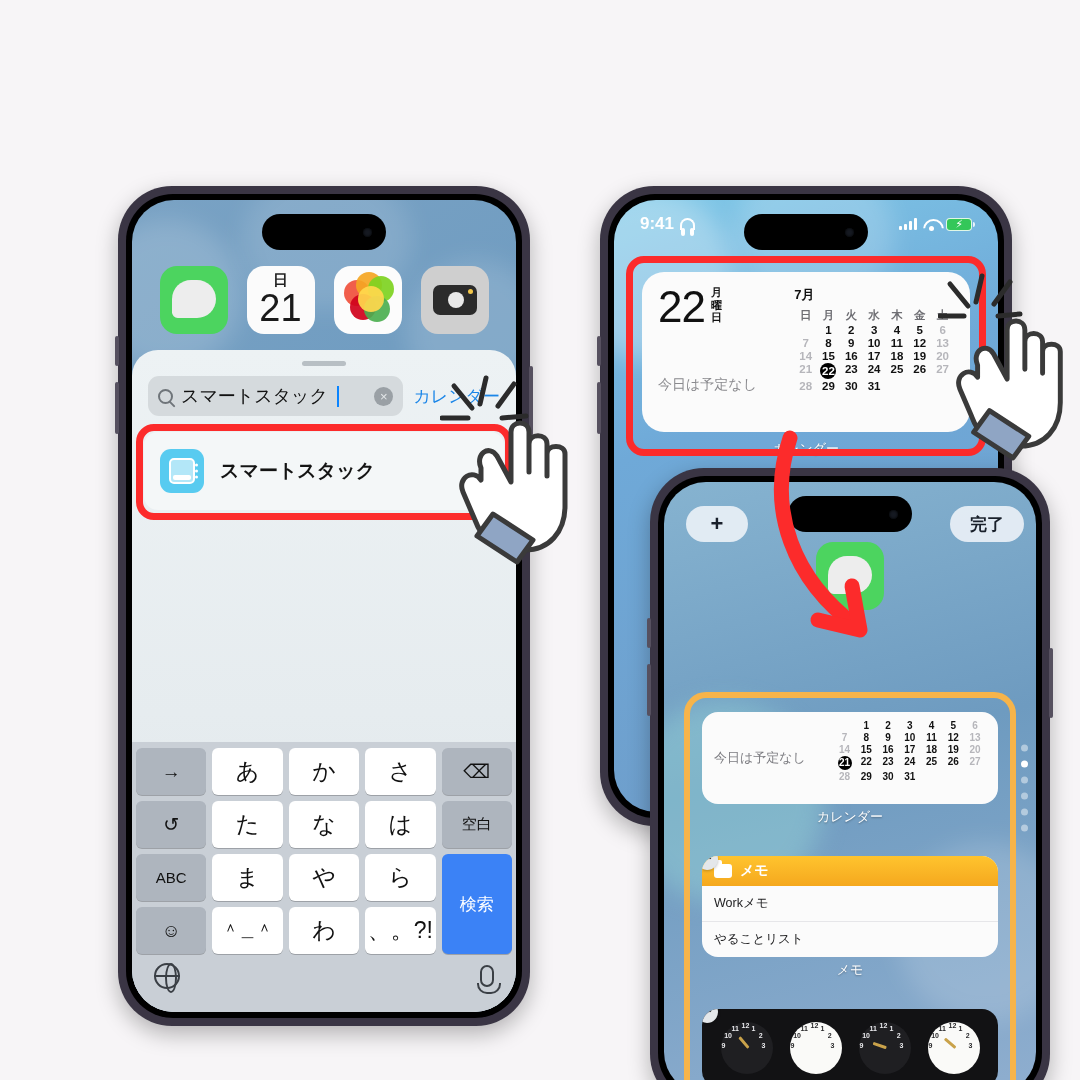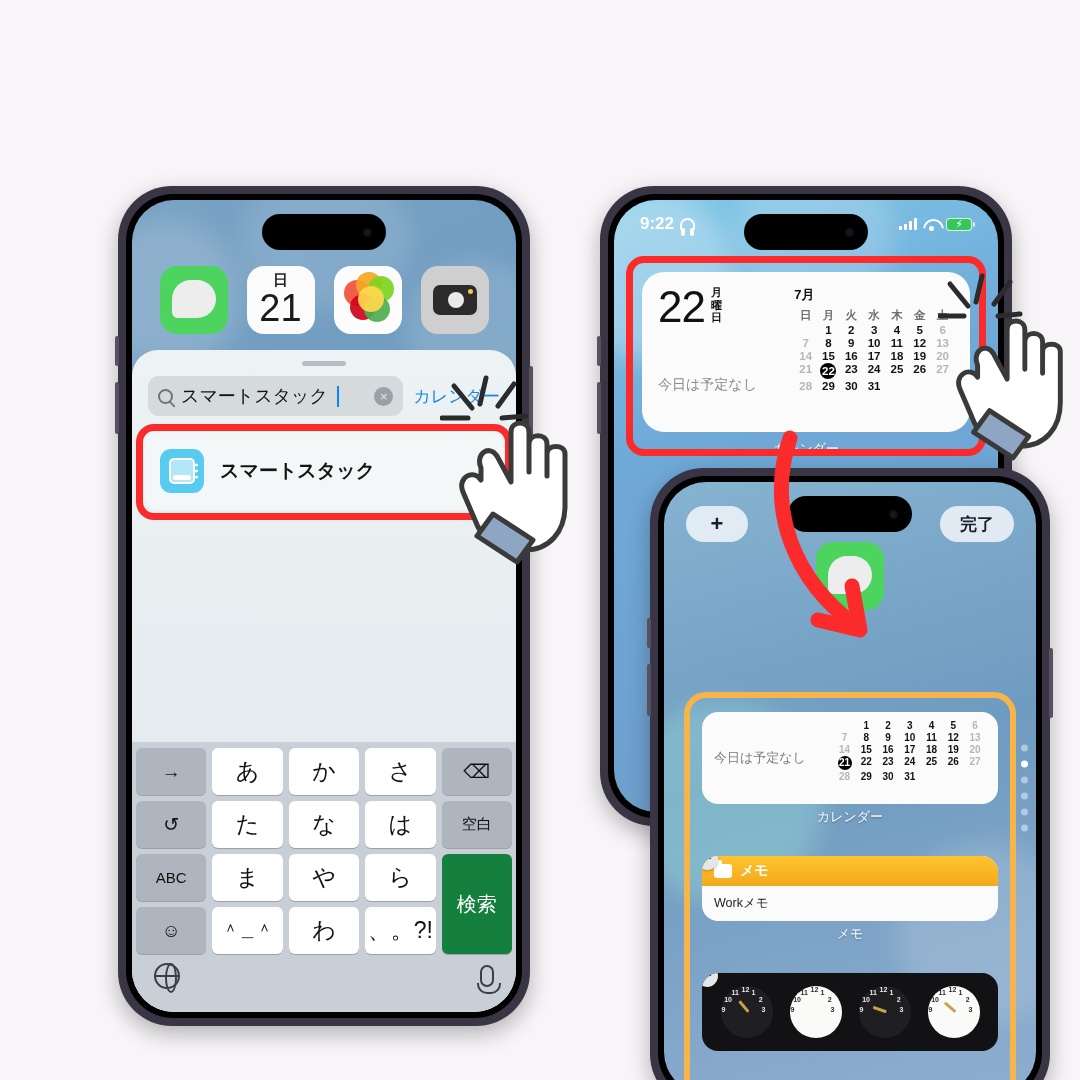--- a/index.html
+++ b/index.html
@@ -123,21 +123,21 @@
 
   
   .keyboard { position: absolute; left: 0; right: 0; bottom: 0; height: 270px;
               background: #C9CFD6; padding: 6px 4px 0 4px; }
   .kb-grid { display: grid; grid-template-columns: repeat(5, 1fr); gap: 6px 6px; }
   .key { height: 47px; border-radius: 6px; background: #FFFFFF;
          display: flex; align-items: center; justify-content: center;
          font-size: 23px; color: #111; box-shadow: 0 1px 0 rgba(0,0,0,.22); }
   .key.fn { background: #AEB5BE; font-size: 19px; }
   .key.fn.small { font-size: 15px; }
-  .key.blue { background: #15803d; color: #FFF; font-size: 20px; grid-row: span 2; height: auto; }
+  .key.blue { background: #3b82f6; color: #FFF; font-size: 17px; grid-row: span 2; height: auto; }
   .key.kao { font-size: 17px; }
   .kb-bottom { display: flex; align-items: center; justify-content: space-between;
                padding: 9px 18px 0 18px; }
   .globe { width: 26px; height: 26px; border: 2px solid #3A3F45; border-radius: 50%; position: relative; }
   .globe::before { content:""; position:absolute; left:-2px; top:10px; width:26px; height:2px; background:#3A3F45; }
   .globe::after { content:""; position:absolute; left:9px; top:-2px; width:8px; height:26px;
                   border: 2px solid #3A3F45; border-radius: 50%; }
   .mic { width: 14px; height: 22px; border: 2px solid #3A3F45; border-radius: 8px; position: relative; }
   .mic::after { content:""; position:absolute; left:-5px; bottom:-9px; width:20px; height:9px;
                 border: 2px solid #3A3F45; border-top: none; border-radius: 0 0 10px 10px; }
@@ -190,21 +190,21 @@
   .widget-caption { position: absolute; left: 0; right: 0; text-align: center;
                     color: #FFF; font-size: 13px; text-shadow: 0 1px 2px rgba(0,0,0,.35); }
 
   
   #phone-bottom { left: 650px; top: 468px; width: 400px; height: 640px; }
   #phone-bottom .screen { background: linear-gradient(165deg,#86B3D0 0%,#6E9BC0 45%,#8FAECF 100%); }
   .topbtn { position: absolute; top: 24px; height: 36px; border-radius: 18px;
             background: rgba(233,240,246,.92); display: flex; align-items: center;
             justify-content: center; font-size: 17px; color: #19202B; font-weight: 600; }
   #btn-add { left: 22px; width: 62px; font-size: 22px; }
-  #btn-done { right: 22px; width: 74px; }
+  #btn-done { right: 12px; width: 74px; }
 
   .stack-wrap { position: absolute; left: 20px; right: 20px; top: 210px; bottom: -10px;
                 border: 6px solid #F7B44A; border-radius: 22px; padding: 14px 12px; }
   .w-card { background: #FBFBFB; border-radius: 16px; overflow: hidden; position: relative; }
   .minus { position: absolute; left: -6px; top: -8px; width: 22px; height: 22px; border-radius: 50%;
            background: #E4E7EA; color: #3A3A3C; font-size: 17px; font-weight: bold;
            display: flex; align-items: center; justify-content: center; z-index: 3;
            box-shadow: 0 1px 3px rgba(0,0,0,.25); }
 
   .cal2 { height: 92px; display: flex; padding: 8px 12px; }
@@ -348,21 +348,21 @@
     <div class="side-btn" style="left:-3px; top:150px; width:4px; height:30px;"></div>
     <div class="side-btn" style="left:-3px; top:196px; width:4px; height:52px;"></div>
     <div class="side-btn" style="right:-3px; top:180px; width:4px; height:70px;"></div>
     <div class="bezel">
       <div class="screen">
         <div class="wp-blob" style="left:-50px; top:-10px; width:170px; height:170px; background:rgba(255,255,255,.30);"></div>
         <div class="wp-blob" style="left:120px; top:-40px; width:160px; height:150px; background:rgba(255,255,255,.18);"></div>
 
         <div class="status-bar">
           <span class="sb-left">
-            <span>9:22</span>
+            <span>9:41</span>
             <span class="hp-icon"></span>
           </span>
           <span class="sb-right">
             <span class="bars">
               <i style="height:4px;"></i>
                 <i style="height:6px;"></i>
                 <i style="height:9px;"></i>
                 <i style="height:12px;"></i>
             </span>
             <span class="wifi"></span>
@@ -507,20 +507,21 @@
           </div>
           <div class="widget-caption" style="position:relative; margin-top:4px;">カレンダー</div>
 
           <div class="w-card memo-card">
             <span class="minus">−</span>
             <div class="memo-head">
               <span class="folder"></span>
               <span class="memo-title">メモ</span>
             </div>
             <div class="memo-item">Workメモ</div>
+            <div class="memo-item">やることリスト</div>
           </div>
           <div class="widget-caption" style="position:relative; margin-top:4px;">メモ</div>
 
           <div class="w-card clock-card" id="clock-card">
             <span class="minus">−</span>
           <div class="clock dark">
                 <span class="num" style="left: 31px; top: 2.67949px;">1</span>
                 <span class="num" style="left: 38.3205px; top: 10px;">2</span>
                 <span class="num" style="left: 41px; top: 20px;">3</span>
                 <span class="num" style="left: 1px; top: 20px;">9</span>

